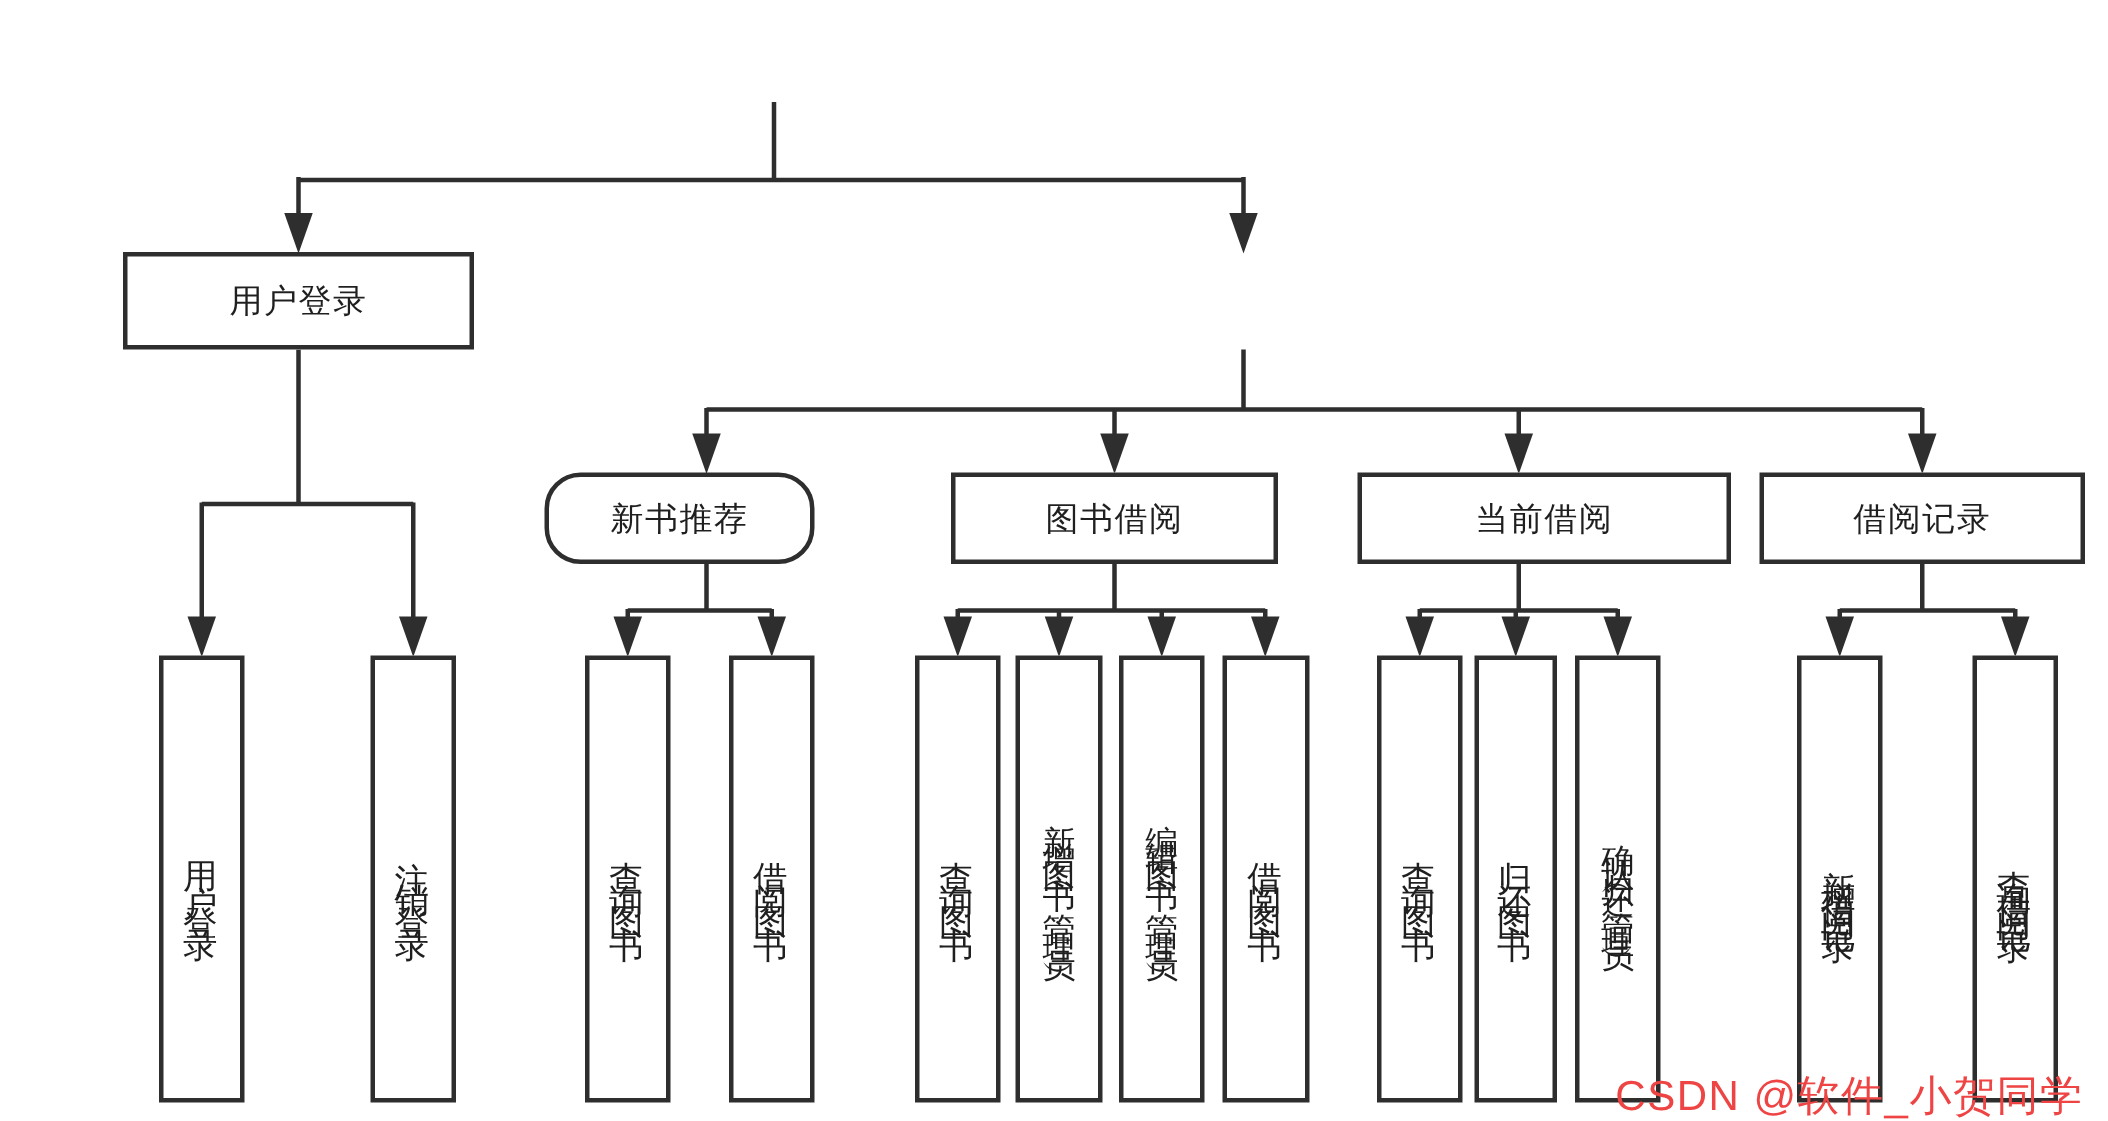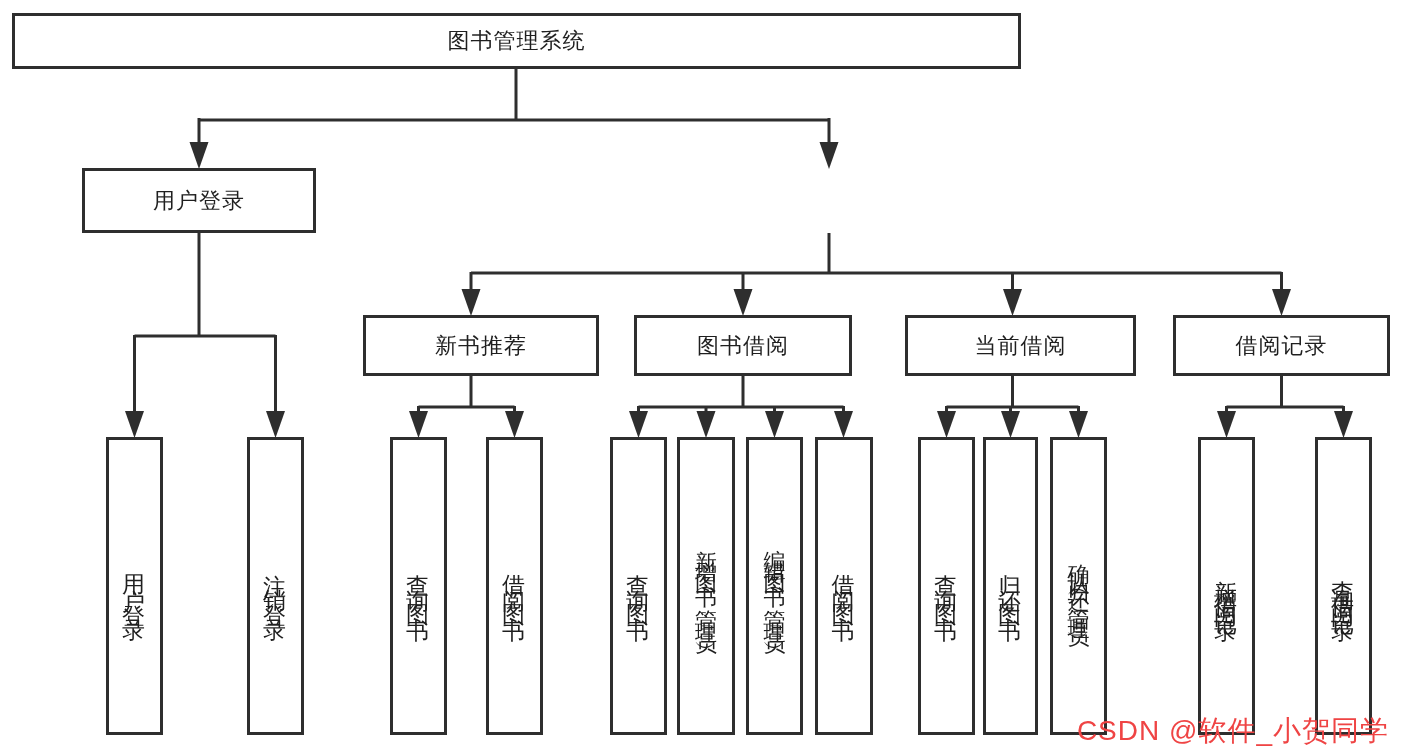--- a/index.html
+++ b/index.html
@@ -81,27 +81,26 @@
       <polygon points="765,411 784,411 774.5,438"></polygon>
       <polygon points="834,411 853,411 843.5,438"></polygon>
       <polygon points="937,411 956,411 946.5,438"></polygon>
       <polygon points="1001,411 1020,411 1010.5,438"></polygon>
       <polygon points="1069,411 1088,411 1078.5,438"></polygon>
       <polygon points="1217,411 1236,411 1226.5,438"></polygon>
       <polygon points="1334,411 1353,411 1343.5,438"></polygon>
     </g>
   </svg>
 
-  <div class="node" style="left:12px;top:13px;width:1009px;height:56px;">图书管理系统</div>
 
   <div class="node" style="left:82px;top:168px;width:234px;height:65px;">用户登录</div>
 
-  <div class="node" style="left:363px;top:315px;width:236px;height:61px;">新书推荐</div>
+  <div class="node" style="left:363px;top:315px;width:180px;height:61px;border-radius:24px;">新书推荐</div>
   <div class="node" style="left:634px;top:315px;width:218px;height:61px;text-align:center;">图书借阅</div>
-  <div class="node" style="left:905px;top:315px;width:231px;height:61px;">当前借阅</div>
+  <div class="node" style="left:905px;top:315px;width:249px;height:61px;">当前借阅</div>
   <div class="node" style="left:1173px;top:315px;width:217px;height:61px;">借阅记录</div>
 
   <div class="leaf v4" style="left:106px;">
     <span>用户登录</span>
   </div>
   <div class="leaf v4" style="left:247px;">
     <span>注销登录</span>
   </div>
 
   <div class="leaf v4" style="left:390px;">

